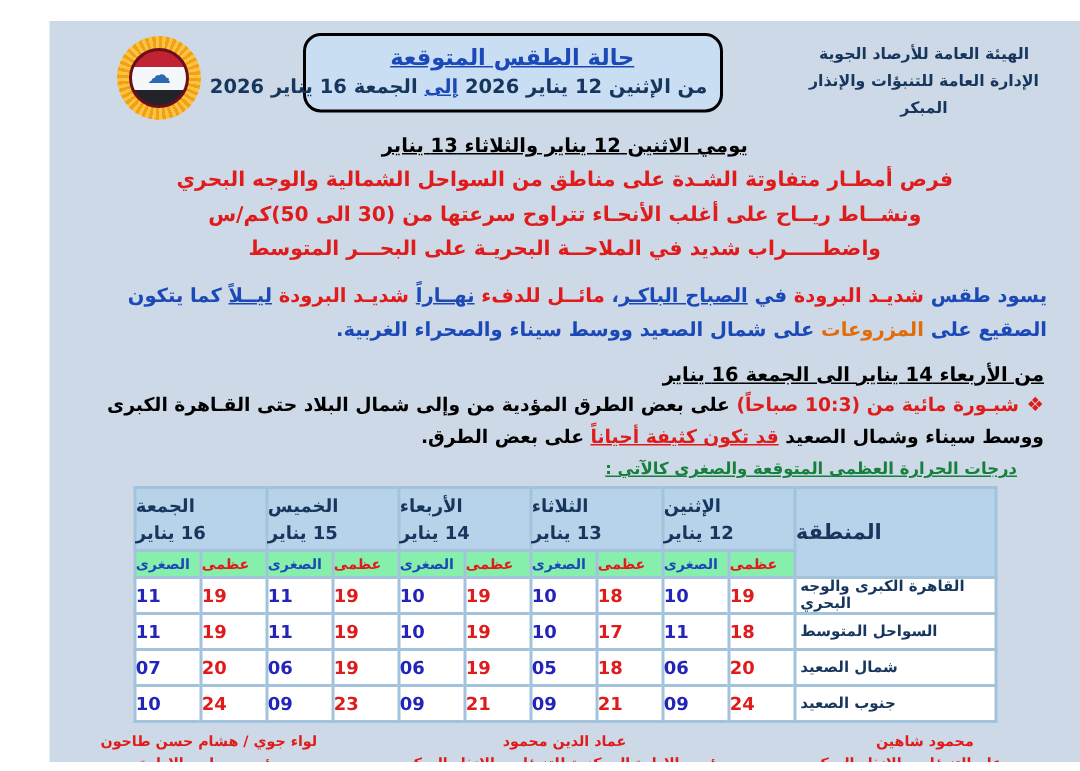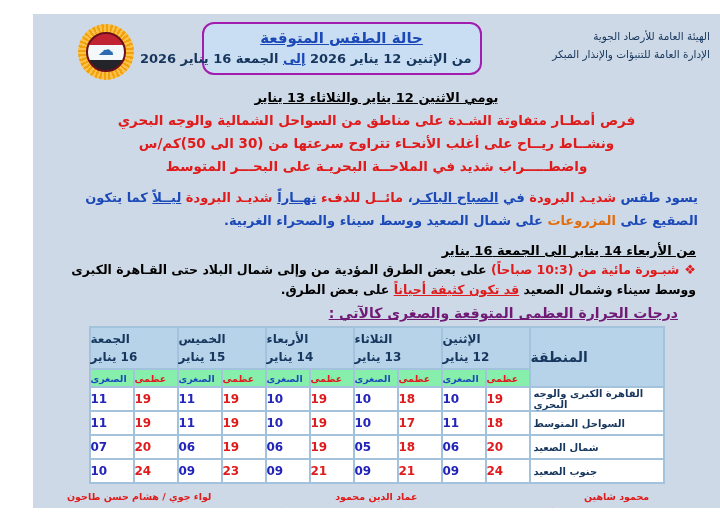--- a/index.html
+++ b/index.html
@@ -8,24 +8,24 @@
   .page {
     position:relative; width:720px; height:514px; background:#ffffff;
     overflow:hidden; margin:0 auto;
   }
   .doc {
     position:absolute; left:33px; top:14px; right:0; bottom:6px;
     background:#cdd9e6; direction:rtl; overflow:hidden;
   }
   
   .header { display:flex; align-items:flex-start; padding:8px 10px 0 18px; height:70px; }
-  .org { width:188px; text-align:right; font-size:10.5px; font-weight:normal;
+  .org { width:188px; text-align:center; font-size:10.5px; font-weight:bold;
          color:#17365d; line-height:1.7; padding-top:6px; }
   .title-box {
-    margin:0 auto; width:280px; border:2px solid #a21caf; border-radius:12px;
+    margin:0 auto; width:280px; border:2px solid #000000; border-radius:12px;
     background:#c9def2; text-align:center; padding:5px 8px 7px 8px;
   }
   .title-box .t1 { font-size:15px; font-weight:bold; color:#1c49b8; text-decoration:underline; }
   .title-box .t2 { font-size:13px; font-weight:bold; color:#17365d; margin-top:4px; white-space:nowrap; }
   .title-box .t2 .lnk { color:#1c49b8; text-decoration:underline; }
   
   .logo-wrap { width:110px; display:flex; justify-content:center; padding-top:2px; }
   .logo { position:relative; width:56px; height:56px; border-radius:50%;
           background:repeating-conic-gradient(#f2a20d 0deg 5deg, #fbc14b 5deg 10deg); }
   .logo .inner {
@@ -39,21 +39,21 @@
                       text-decoration:underline; margin-top:6px; }
   .red-lines { text-align:center; font-size:13.5px; font-weight:bold; color:#e01b1b;
                line-height:1.7; margin-top:4px; }
   .para-mixed { font-size:13px; font-weight:bold; line-height:1.8; text-align:right;
                 padding:0 22px 0 40px; margin-top:8px; color:#1c49b8; }
   .sec-title-right { font-size:13px; font-weight:bold; color:#000; text-decoration:underline;
                      padding-right:24px; margin-top:10px; }
   .bullet-para { font-size:12.5px; font-weight:bold; line-height:1.6; text-align:right;
                  padding:2px 24px 0 26px; color:#000; }
   .bullet-para .diamond { color:#e01b1b; font-size:13px; margin-left:5px; }
-  .temps-title { font-size:14px; font-weight:bold; color:#701a75; text-decoration:underline;
+  .temps-title { font-size:11px; font-weight:bold; color:#15803d; text-decoration:underline;
                  padding-right:42px; margin-top:5px; }
   .seg-blue { color:#1c49b8; } .seg-red { color:#e01b1b; } .seg-orange { color:#e36c0a; }
   .seg-black { color:#000; } .seg-u { text-decoration:underline; }
   
   table.temps { border-collapse:collapse; margin:5px auto 0 auto; direction:rtl; }
   table.temps th, table.temps td { border:2px solid #a3c3dd; text-align:left; vertical-align:middle; }
   th.region-h { background:#b7d3e9; color:#17365d; font-size:14px; font-weight:bold; width:134px; }
   th.day-h { background:#b7d3e9; color:#17365d; font-size:12px; font-weight:bold;
              height:42px; line-height:1.5; }
   th.sub-h { background:#86efac; font-size:9.5px; font-weight:bold; height:18px; width:44px; }

